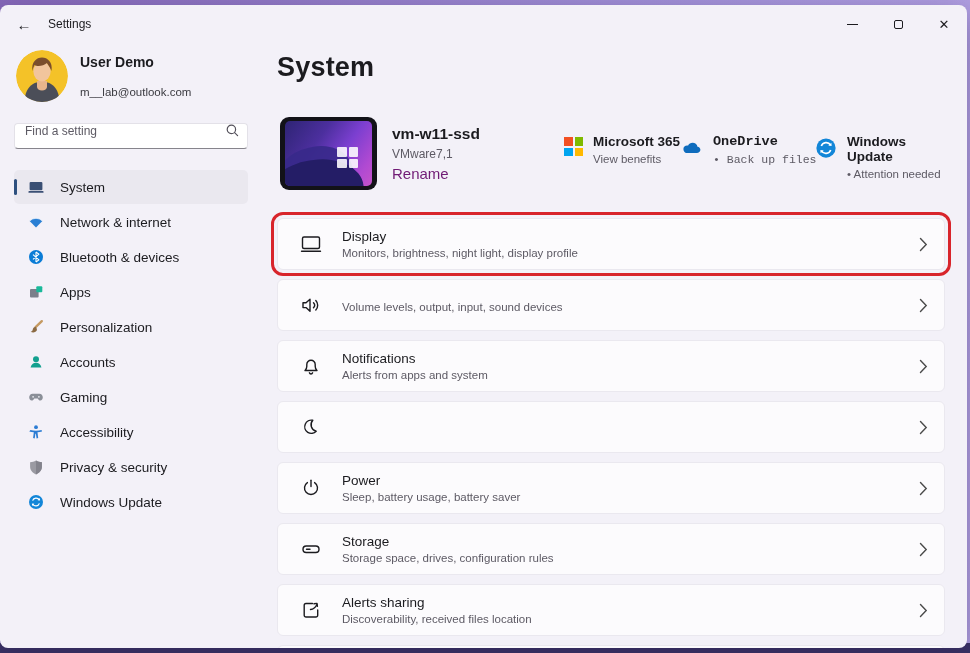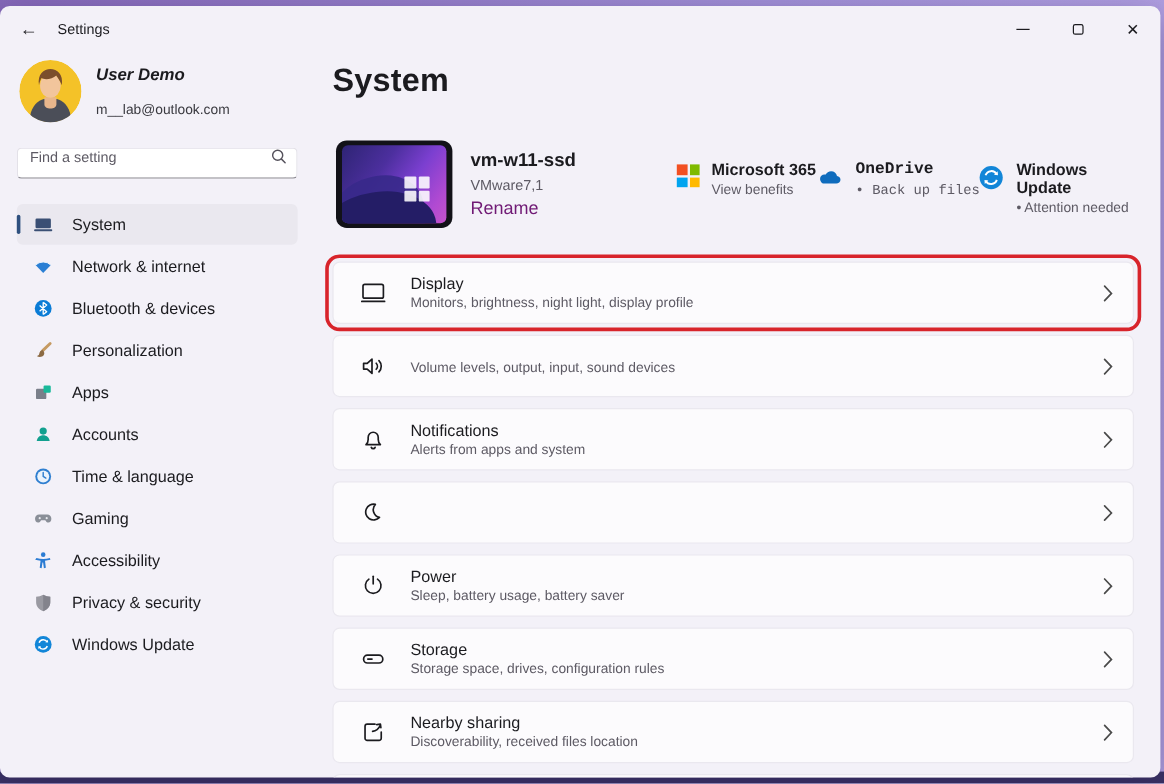--- a/index.html
+++ b/index.html
@@ -21,21 +21,21 @@
 
   
   .layout { display:flex; height:605px; }
   .sidebar { width:262px; padding:0 14px; flex:none; }
   .content { flex:1; position:relative; padding:0 22px 0 15px; overflow:hidden; }
 
   
   .profile { display:flex; align-items:center; margin-top:7px; padding-left:2px; }
   .avatar { width:52px; height:52px; border-radius:50%; overflow:hidden; flex:none; }
   .profile-text { margin-left:12px; }
-  .profile-name { font-size:14px; font-weight:700; color:#1b1b1f;font-style:italic; }
+  .profile-name { font-size:14px; font-weight:700; color:#1b1b1f; }
   .profile-email { font-size:11.5px; color:#3a3a40; margin-top:16px; }
 
   .searchbox { margin-top:21px; height:26px; background:#ffffff; border:1px solid #e3e1e8; border-bottom:1px solid #86848c; border-radius:4px; display:flex; align-items:flex-start; padding:0 8px 0 10px; }
   .searchbox input { flex:1; border:none; outline:none; font-size:12px; color:#1b1b1f; background:transparent; font-family:inherit; }
   .searchbox input::placeholder { color:#5d5a64; }
   .search-icon { flex:none; display:flex; }
 
   .nav { margin-top:21px; display:flex; flex-direction:column; gap:1px; }
   .nav-item { height:34px; display:flex; align-items:center; border-radius:5px; position:relative; padding-left:12px; cursor:pointer; }
   .nav-item.selected { background:#eae8ef; }
@@ -169,60 +169,49 @@
                 <path d="M8 2.9v10.2M8 2.9l2.9 2.3L5 10.4M8 13.1l2.9-2.3L5 5.6" stroke="#fff" stroke-width="1.1" fill="none" stroke-linejoin="round"></path>
               </svg>
           </span>
           <span class="nav-label">Bluetooth &amp; devices</span>
         </div>
 
         <div class="nav-item">
 
           <span class="nav-icon">
             <svg width="16" height="16" viewBox="0 0 16 16">
+                <rect x="2" y="5" width="8.6" height="8.6" rx="1" fill="#7a7f8a"></rect>
+                <rect x="8.3" y="2.3" width="6" height="6" rx="1" fill="#19b99a"></rect>
+              </svg>
+          </span>
+          <span class="nav-label">Apps</span>
+        </div>
+
+        <div class="nav-item">
+
+          <span class="nav-icon">
+            <svg width="16" height="16" viewBox="0 0 16 16">
                 <path d="M13.8 2.2l-6.2 6" stroke="#c59a62" stroke-width="2.4" stroke-linecap="round"></path>
                 <path d="M7.5 7.7c-1.9.3-2.5 1.6-2.8 3-.2 1.1-.9 1.7-2.1 2 1.8 1.2 4.6 1 5.8-.6.9-1.2.7-2.8-.9-4.4z" fill="#8b6a43"></path>
               </svg>
           </span>
           <span class="nav-label">Personalization</span>
         </div>
 
         <div class="nav-item">
 
           <span class="nav-icon">
             <svg width="16" height="16" viewBox="0 0 16 16">
-                <rect x="2" y="5" width="8.6" height="8.6" rx="1" fill="#7a7f8a"></rect>
-                <rect x="8.3" y="2.3" width="6" height="6" rx="1" fill="#19b99a"></rect>
-              </svg>
-          </span>
-          <span class="nav-label">Apps</span>
-        </div>
-
-        <div class="nav-item">
-
-          <span class="nav-icon">
-            <svg width="16" height="16" viewBox="0 0 16 16">
                 <circle cx="8" cy="5.2" r="3" fill="#12a08f"></circle>
                 <path d="M2.6 13.6c.5-3.1 2.7-4.8 5.4-4.8s4.9 1.7 5.4 4.8z" fill="#12a08f"></path>
               </svg>
           </span>
           <span class="nav-label">Accounts</span>
         </div>
 
-        <div class="nav-item">
-
-          <span class="nav-icon">
-            <svg width="16" height="16" viewBox="0 0 16 16">
-                <circle cx="8" cy="8" r="6.6" fill="#2f7fd0"></circle>
-                <circle cx="8" cy="8" r="5" fill="#eaf3fc"></circle>
-                <path d="M8 4.8V8l2.2 1.4" stroke="#2f7fd0" stroke-width="1.2" fill="none" stroke-linecap="round"></path>
-              </svg>
-          </span>
-          <span class="nav-label">Time &amp; language</span>
-        </div>
 
         <div class="nav-item">
 
           <span class="nav-icon">
             <svg width="16" height="16" viewBox="0 0 16 16">
                 <path d="M4.6 4.8h6.8c2 0 3.4 1.6 3.4 3.5 0 1.8-1 3.2-2.5 3.2-.9 0-1.6-.5-2.1-1.3l-.5-.7H6.3l-.5.7c-.5.8-1.2 1.3-2.1 1.3-1.5 0-2.5-1.4-2.5-3.2 0-1.9 1.4-3.5 3.4-3.5z" fill="#8a8f98"></path>
                 <circle cx="5.1" cy="7.8" r="0.9" fill="#e8eaee"></circle>
                 <circle cx="10.9" cy="7.8" r="0.9" fill="#e8eaee"></circle>
               </svg>
           </span>
@@ -439,21 +428,21 @@
 
         <div class="row">
           <span class="row-icon">
             <svg width="24" height="24" viewBox="0 0 24 24">
                 <path d="M13.5 5.5H7A1.8 1.8 0 005.2 7.3v9.9A1.8 1.8 0 007 19h9.9a1.8 1.8 0 001.8-1.8V12" fill="none" stroke="#1b1b1f" stroke-width="1.4" stroke-linecap="round"></path>
                 <path d="M11.5 11.5c3.2-.4 5-2 6.3-4.8" fill="none" stroke="#1b1b1f" stroke-width="1.4" stroke-linecap="round"></path>
                 <path d="M15 5.8l3-.4.4 3" fill="none" stroke="#1b1b1f" stroke-width="1.4" stroke-linecap="round" stroke-linejoin="round"></path>
               </svg>
           </span>
           <span class="row-text">
-            <div class="row-title">Nearby sharing</div>
+            <div class="row-title">Alerts sharing</div>
             <div class="row-sub">Discoverability, received files location</div>
           </span>
           <span class="chevron">
             <svg width="9" height="15" viewBox="0 0 9 15">
                 <path d="M1.5 1.5L7.2 7.5 1.5 13.5" fill="none" stroke="#4a4a4a" stroke-width="1.4" stroke-linecap="round"></path>
               </svg>
           </span>
         </div>
 
         <div class="row">

